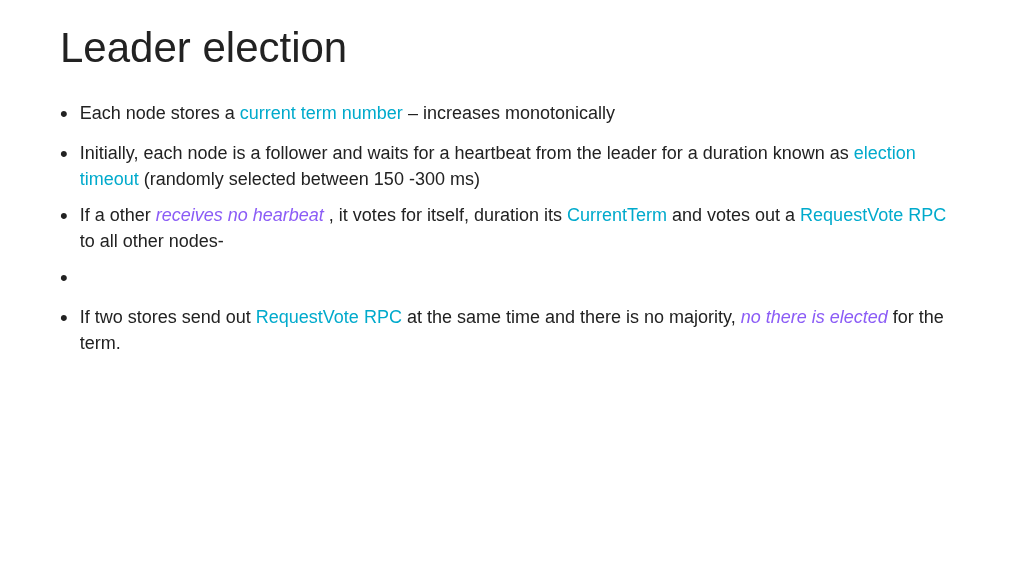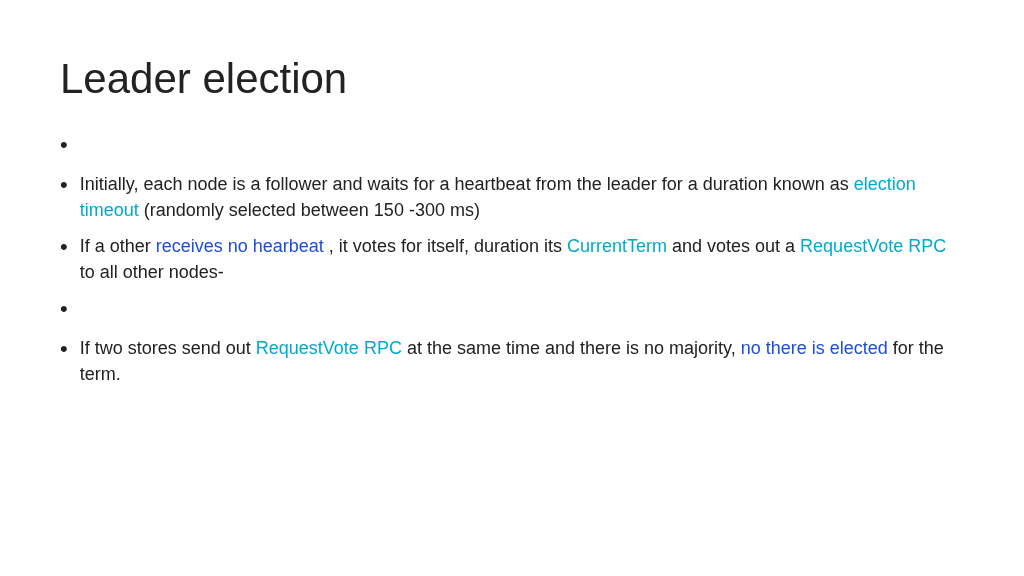--- a/index.html
+++ b/index.html
@@ -10,21 +10,21 @@
     body {
       width: 1024px;
       height: 576px;
       background: #ffffff;
       font-family: 'Segoe UI', Arial, sans-serif;
       overflow: hidden;
     }
     .slide {
       width: 1024px;
       height: 576px;
-      padding: 55px 60px 40px 60px;
+      padding: 24px 60px 40px 60px;
       display: flex;
       flex-direction: column;
       border-radius: 7px;
     }
     .title {
       font-size: 42px;
       font-weight: 300;
       color: #222222;
       margin-bottom: 28px;
     }
@@ -48,32 +48,36 @@
       flex-shrink: 0;
       color: #222222;
     }
     .bullet-content {
       flex: 1;
     }
     .highlight-cyan {
       color: #00aacc;
     }
     .highlight-green {
-      color: #1d4ed8;
+      color: #8b5cf6;
+      font-style: italic;
     }
   </style>
 </head>
 <body>
 
 <div class="slide">
   <h1 class="title">Leader election</h1>
   <ul class="bullet-list">
 
     <li class="bullet-item">
       <span class="bullet-dot">•</span>
+      <span class="bullet-content">
+        <span>Each node stores a </span><span class="highlight-cyan">current term number</span><span> – increases monotonically</span>
+      </span>
     </li>
 
     <li class="bullet-item">
       <span class="bullet-dot">•</span>
       <span class="bullet-content">
         <span>Initially, each node is a follower and waits for a heartbeat from the leader for a duration known as </span><span class="highlight-cyan">election timeout</span><span> (randomly selected between 150 -300 ms)</span>
       </span>
     </li>
 
     <li class="bullet-item">

